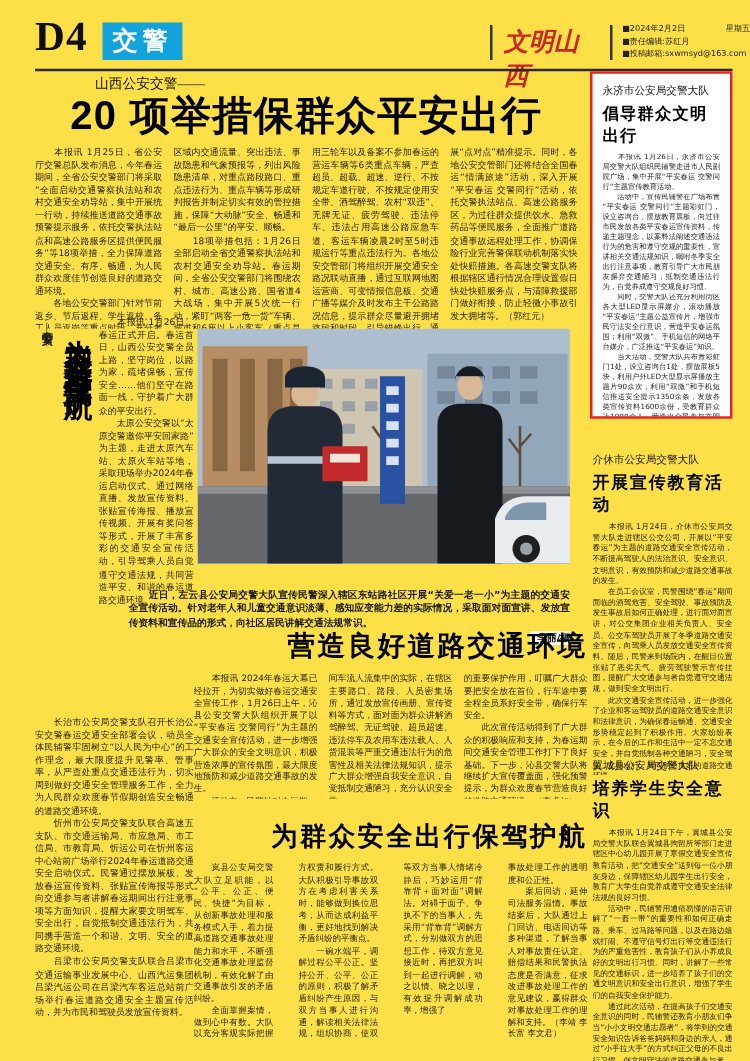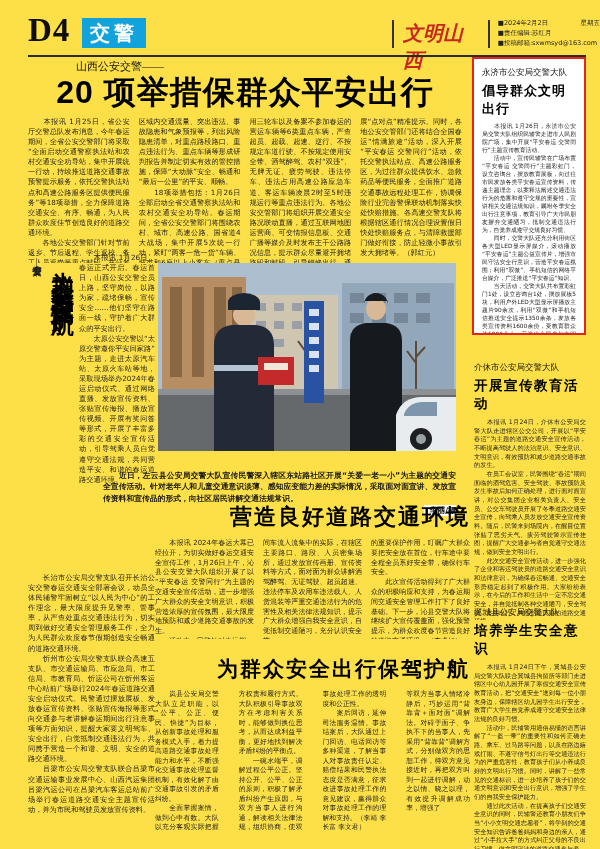--- a/index.html
+++ b/index.html
@@ -202,23 +202,23 @@
     </div>
   </div>
 
   <div class="abs lanxian">
     <div class="mid-headline headline" style="font-size:21px;">为群众安全出行保驾护航</div>
     <div class="cols lx-body">
       <div class="col body-text" style="font-size:6.8px;">　　岚县公安局交警大队立足职能，以“公平、公正、便民、快捷”为目标，从创新事故处理和服务模式入手，着力提高道路交通事故处理能力和水平，不断强化交通事故处理监督机制，有效化解了由交通事故引发的矛盾纠纷。
 　　全面掌握案情，做到心中有数。大队以充分客观实际把握案件事实和双方所承担的责任为基本条件，理清双</div>
       <div class="col body-text" style="font-size:6.8px;">方权责和履行方式。大队积极引导事故双方在考虑利害关系时，能够做到换位思考，从而达成利益平衡，更好地找到解决矛盾纠纷的平衡点。
 　　一碗水端平，调解过程公平公正。坚持公开、公平、公正的原则，积极了解矛盾纠纷产生原因，与双方当事人进行沟通，解读相关法律法规，组织协商，使双方当事人平心静气接受调解，</div>
+      <div class="col body-text" style="font-size:6.8px;">等双方当事人情绪冷静后，巧妙运用“背靠背＋面对面”调解法。对碍于面子、争执不下的当事人，先采用“背靠背”调解方式，分别做双方的思想工作，待双方意见接近时，再把双方叫到一起进行调解，动之以情、晓之以理，有效提升调解成功率，增强了</div>
       <div class="col body-text" style="font-size:6.8px;">事故处理工作的透明度和公正性。
 　　案后回访，延伸司法服务温情。事故结案后，大队通过上门回访、电话回访等多种渠道，了解当事人对事故责任认定、赔偿结果和民警执法态度是否满意，征求改进事故处理工作的意见建议，赢得群众对事故处理工作的理解和支持。（李靖 李长富 李文君）</div>
-      <div class="col body-text" style="font-size:6.8px;">等双方当事人情绪冷静后，巧妙运用“背靠背＋面对面”调解法。对碍于面子、争执不下的当事人，先采用“背靠背”调解方式，分别做双方的思想工作，待双方意见接近时，再把双方叫到一起进行调解，动之以情、晓之以理，有效提升调解成功率，增强了</div>
     </div>
   </div>
 
   <div class="abs side-art jiexiu">
     <div class="side-kicker kicker">介休市公安局交警大队</div>
     <div class="side-headline headline">开展宣传教育活动</div>
     <div class="side-body body-text">　　本报讯 1月24日，介休市公安局交警大队走进辖区公交公司，开展以“平安春运”为主题的道路交通安全宣传活动，不断提高驾驶人的法治意识、安全意识、文明意识，有效预防和减少道路交通事故的发生。</div>
     <div class="side-body body-text">　　在员工会议室，民警围绕“春运”期间面临的酒驾危害、安全驾驶、事故预防及发生事故后如何正确处理，进行面对面宣讲，对公交集团企业相关负责人、安全员、公交车驾驶员开展了冬季道路交通安全宣传，向驾乘人员发放交通安全宣传资料。随后，民警来到场院内，在醒目位置张贴了恶劣天气、疲劳驾驶警示宣传挂图，提醒广大交通参与者自觉遵守交通法规，做到安全文明出行。</div>
     <div class="side-body body-text">　　此次交通安全宣传活动，进一步强化了企业和客运驾驶员的道路交通安全意识和法律意识，为确保春运畅通、交通安全形势稳定起到了积极作用。大家纷纷表示，在今后的工作和生活中一定不忘交通安全，并自觉抵制各种交通陋习，安全驾驶，文明出行，共同创造良好的道路交通环境。</div>
 

